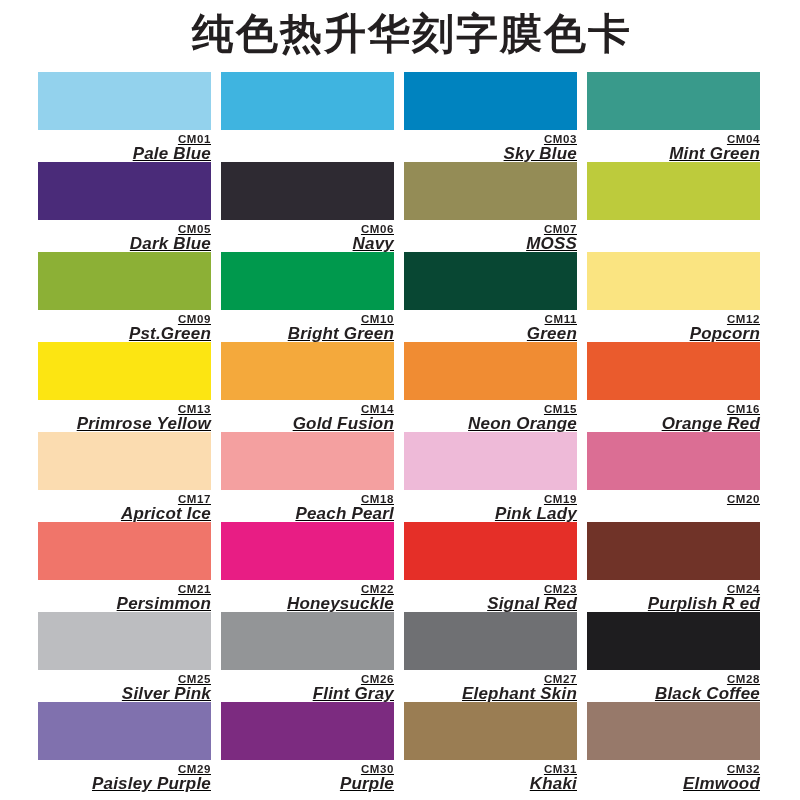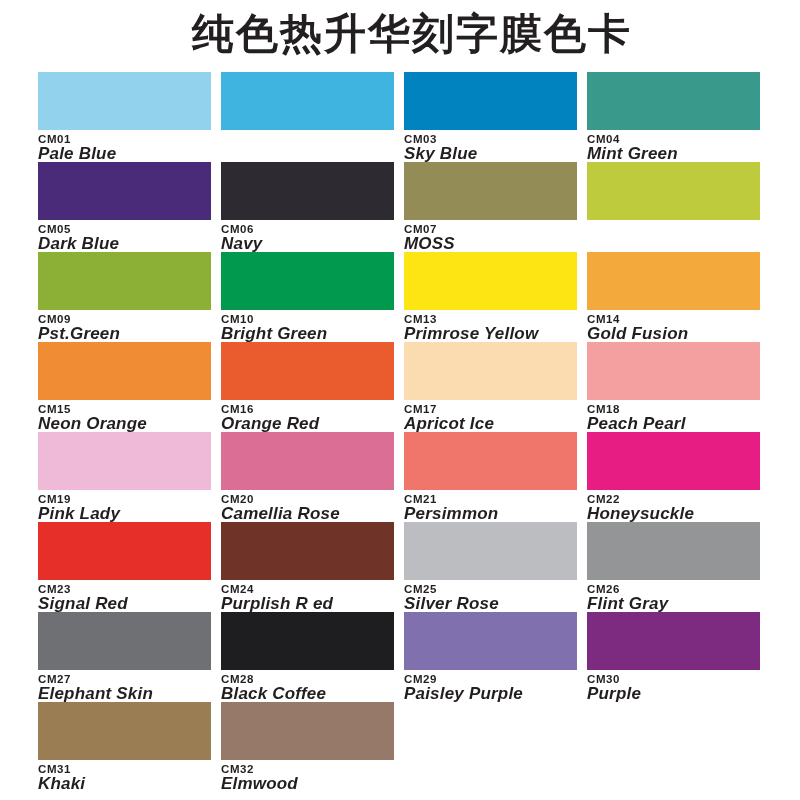--- a/index.html
+++ b/index.html
@@ -50,22 +50,23 @@
     height: 90px;
     position: relative;
   }
   .swatch-chip {
     width: 173px;
     height: 58px;
     display: block;
   }
   .swatch-meta {
     width: 173px;
-    text-align: left;
+    text-align: right;
     padding-top: 2px;
+    text-decoration: underline;
   }
   .swatch-code {
     font-family: "Liberation Sans", sans-serif;
     font-size: 11.5px;
     font-weight: 700;
     color: #231f20;
     line-height: 14px;
     letter-spacing: 0.6px;
   }
   .swatch-name {
@@ -143,20 +144,34 @@
         </div>
       </div>
       <div class="swatch-cell">
         <div class="swatch-chip" style="background: rgb(0, 153, 77);"></div>
         <div class="swatch-meta">
           <div class="swatch-code">CM10</div>
           <div class="swatch-name">Bright Green</div>
         </div>
       </div>
       <div class="swatch-cell">
+        <div class="swatch-chip" style="background: rgb(8, 71, 51);"></div>
+        <div class="swatch-meta">
+          <div class="swatch-code">CM11</div>
+          <div class="swatch-name">Green</div>
+        </div>
+      </div>
+      <div class="swatch-cell">
+        <div class="swatch-chip" style="background: rgb(250, 228, 129);"></div>
+        <div class="swatch-meta">
+          <div class="swatch-code">CM12</div>
+          <div class="swatch-name">Popcorn</div>
+        </div>
+      </div>
+      <div class="swatch-cell">
         <div class="swatch-chip" style="background: rgb(252, 229, 18);"></div>
         <div class="swatch-meta">
           <div class="swatch-code">CM13</div>
           <div class="swatch-name">Primrose Yellow</div>
         </div>
       </div>
       <div class="swatch-cell">
         <div class="swatch-chip" style="background: rgb(244, 169, 60);"></div>
         <div class="swatch-meta">
           <div class="swatch-code">CM14</div>
@@ -195,21 +210,20 @@
         <div class="swatch-chip" style="background: rgb(238, 186, 216);"></div>
         <div class="swatch-meta">
           <div class="swatch-code">CM19</div>
           <div class="swatch-name">Pink Lady</div>
         </div>
       </div>
       <div class="swatch-cell">
         <div class="swatch-chip" style="background: rgb(219, 110, 148);"></div>
         <div class="swatch-meta">
           <div class="swatch-code">CM20</div>
-          <div class="swatch-name">Camellia Rose</div>
         </div>
       </div>
       <div class="swatch-cell">
         <div class="swatch-chip" style="background: rgb(240, 117, 106);"></div>
         <div class="swatch-meta">
           <div class="swatch-code">CM21</div>
           <div class="swatch-name">Persimmon</div>
         </div>
       </div>
       <div class="swatch-cell">
@@ -230,21 +244,21 @@
         <div class="swatch-chip" style="background: rgb(112, 51, 40);"></div>
         <div class="swatch-meta">
           <div class="swatch-code">CM24</div>
           <div class="swatch-name">Purplish R ed</div>
         </div>
       </div>
       <div class="swatch-cell">
         <div class="swatch-chip" style="background: rgb(188, 189, 192);"></div>
         <div class="swatch-meta">
           <div class="swatch-code">CM25</div>
-          <div class="swatch-name">Silver Rose</div>
+          <div class="swatch-name">Silver Pink</div>
         </div>
       </div>
       <div class="swatch-cell">
         <div class="swatch-chip" style="background: rgb(147, 149, 151);"></div>
         <div class="swatch-meta">
           <div class="swatch-code">CM26</div>
           <div class="swatch-name">Flint Gray</div>
         </div>
       </div>
       <div class="swatch-cell">

